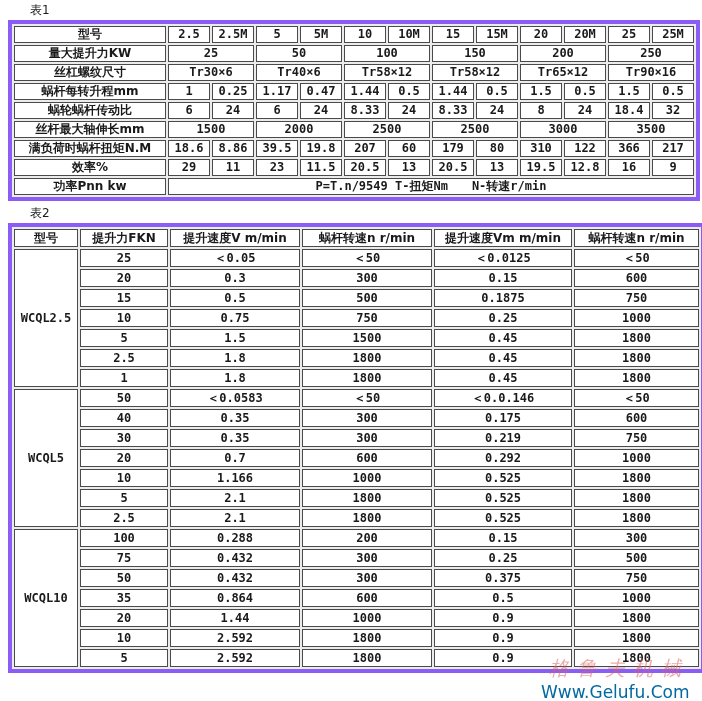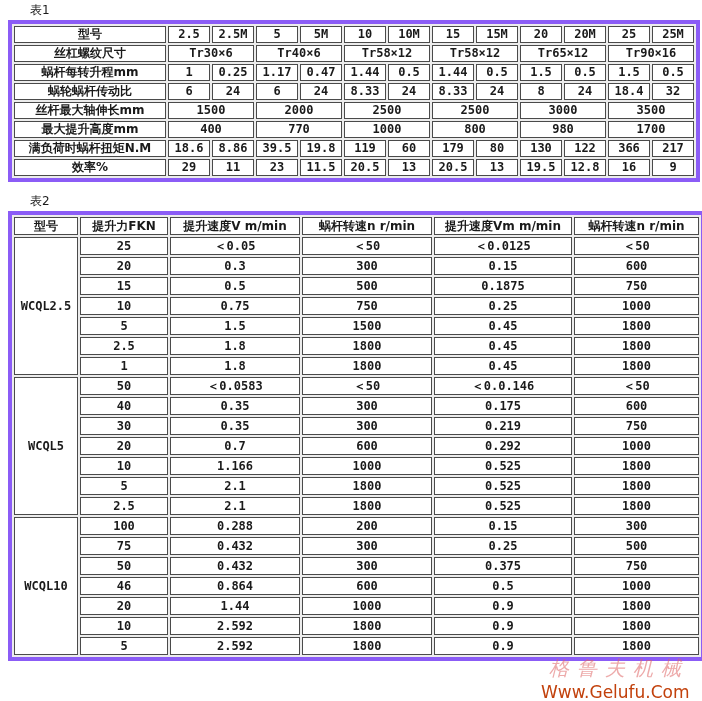--- a/index.html
+++ b/index.html
@@ -8,21 +8,21 @@
     background: #ffffff;
     font-family: "DejaVu Sans Mono", "DejaVu Sans", sans-serif;
     font-size: 12px; color: #1a1a1a;
     overflow: hidden; position: relative;
   }
   .page { padding: 3px 0 16px 8px; }
   .caption {
     margin: 0 0 2px 22px; height: 15px; line-height: 15px;
     font-family: "DejaVu Sans", "Liberation Sans", sans-serif;
   }
-  .caption.c2 { margin-top: 12px; }
+  .caption.c2 { margin-top: 5px; }
   table {
     border-collapse: separate; border-spacing: 2px;
     background: #ececec;
     border: 4px solid #8b5cf6;
     table-layout: fixed;
     font-weight: bold;
   }
   #t1 { width: 684px; }
   #t2 { width: 689px; }
   td {
@@ -83,20 +83,29 @@
           <td colspan="1">10</td>
           <td colspan="1">10M</td>
           <td colspan="1">15</td>
           <td colspan="1">15M</td>
           <td colspan="1">20</td>
           <td colspan="1">20M</td>
           <td colspan="1">25</td>
           <td colspan="1">25M</td>
         </tr>
         <tr>
+          <td class="lbl">量大提升力KW</td>
+          <td colspan="2">25</td>
+          <td colspan="2">50</td>
+          <td colspan="2">100</td>
+          <td colspan="2">150</td>
+          <td colspan="2">200</td>
+          <td colspan="2">250</td>
+        </tr>
+        <tr>
           <td class="lbl">丝杠螺纹尺寸</td>
           <td colspan="2">Tr30×6</td>
           <td colspan="2">Tr40×6</td>
           <td colspan="2">Tr58×12</td>
           <td colspan="2">Tr58×12</td>
           <td colspan="2">Tr65×12</td>
           <td colspan="2">Tr90×16</td>
         </tr>
         <tr>
           <td class="lbl">蜗杆每转升程mm</td>
@@ -131,57 +140,52 @@
         <tr>
           <td class="lbl">丝杆最大轴伸长mm</td>
           <td colspan="2">1500</td>
           <td colspan="2">2000</td>
           <td colspan="2">2500</td>
           <td colspan="2">2500</td>
           <td colspan="2">3000</td>
           <td colspan="2">3500</td>
         </tr>
         <tr>
-          <td class="lbl">最大提升高度mm</td>
-          <td colspan="2">400</td>
-          <td colspan="2">770</td>
-          <td colspan="2">1000</td>
-          <td colspan="2">800</td>
-          <td colspan="2">980</td>
-          <td colspan="2">1700</td>
-        </tr>
-        <tr>
           <td class="lbl">满负荷时蜗杆扭矩N.M</td>
           <td colspan="1">18.6</td>
           <td colspan="1">8.86</td>
           <td colspan="1">39.5</td>
           <td colspan="1">19.8</td>
-          <td colspan="1">119</td>
+          <td colspan="1">207</td>
           <td colspan="1">60</td>
           <td colspan="1">179</td>
           <td colspan="1">80</td>
-          <td colspan="1">130</td>
+          <td colspan="1">310</td>
           <td colspan="1">122</td>
           <td colspan="1">366</td>
           <td colspan="1">217</td>
         </tr>
         <tr>
           <td class="lbl">效率%</td>
           <td colspan="1">29</td>
           <td colspan="1">11</td>
           <td colspan="1">23</td>
           <td colspan="1">11.5</td>
           <td colspan="1">20.5</td>
           <td colspan="1">13</td>
           <td colspan="1">20.5</td>
           <td colspan="1">13</td>
           <td colspan="1">19.5</td>
           <td colspan="1">12.8</td>
           <td colspan="1">16</td>
           <td colspan="1">9</td>
+        </tr>
+        <tr>
+          <td class="lbl">功率Pnn kw</td>
+          <td colspan="12">P=T.n/9549 T-扭矩Nm　　N-转速r/min</td>
         </tr>
       </tbody>
     </table>
 
   <div class="caption c2">表2</div>
   <table id="t2">
       <colgroup>
         <col style="width: 64px;">
         <col style="width: 88px;">
         <col style="width: 130px;">
@@ -314,21 +318,21 @@
           <td>500</td>
         </tr>
         <tr>
           <td>50</td>
           <td>0.432</td>
           <td>300</td>
           <td>0.375</td>
           <td>750</td>
         </tr>
         <tr>
-          <td>46</td>
+          <td>35</td>
           <td>0.864</td>
           <td>600</td>
           <td>0.5</td>
           <td>1000</td>
         </tr>
         <tr>
           <td>20</td>
           <td>1.44</td>
           <td>1000</td>
           <td>0.9</td>
@@ -346,13 +350,13 @@
           <td>2.592</td>
           <td>1800</td>
           <td>0.9</td>
           <td>1800</td>
         </tr>
       </tbody>
     </table>
 </div>
 
 <div class="wm-brand" style="color: rgba(222, 100, 100, 0.55);">格鲁夫机械</div>
-<div class="wm-url" style="color: #c2410c;">Www.Gelufu.Com</div>
+<div class="wm-url" style="color: #0369a1;">Www.Gelufu.Com</div>
 
 </body></html>

